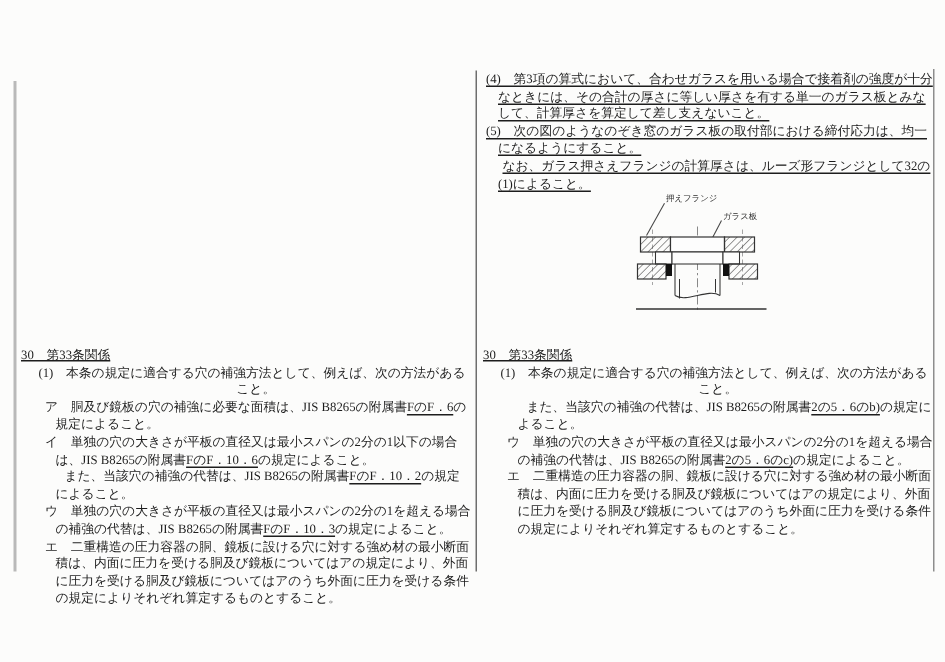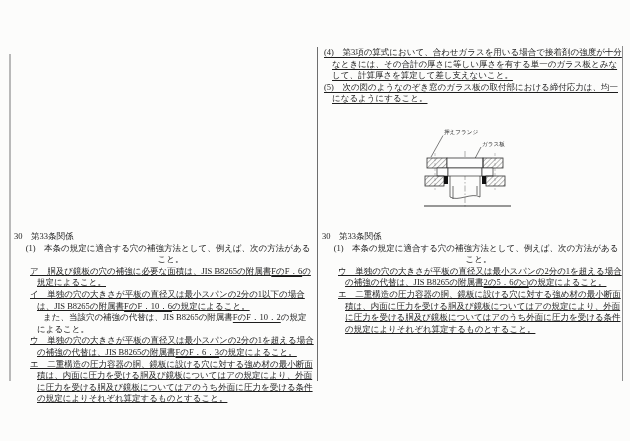--- a/index.html
+++ b/index.html
@@ -14,37 +14,38 @@
   #rule-center{left:317px;top:47px;height:334px;background:#6e6e6e;}
   #rule-right{left:622px;top:46px;height:335px;background:#8d8d8d;}
   .col{position:absolute;font-size:8.5px;line-height:11.6px;}
   #right-top{left:321px;top:47px;width:301px;}
   #left-bottom{left:13px;top:231px;width:301px;}
   #right-bottom{left:321px;top:231px;width:301px;}
   #diagram{position:absolute;left:330px;top:126px;width:300px;height:104px;}
   p{margin:0;word-break:break-all;}
   .p-item{padding-left:11px;text-indent:-8px;}
   .p-nao{padding-left:11px;text-indent:3px;}
-  .p-head{padding-left:1px;}
+  .p-head{padding-left:1px;text-decoration:underline;}
   .p-item1{padding-left:14px;text-indent:-5px;text-align:center;}
-  .p-kana{padding-left:24px;text-indent:-7px;text-decoration:underline;}
+  .p-kana{padding-left:24px;text-indent:-7px;}
   .p-mata{padding-left:24px;text-indent:6px;font-family:Liberation Serif, serif;}
   .u{text-decoration:underline;text-underline-offset:2px;}
   svg text{font-family:"Liberation Sans","DejaVu Sans",sans-serif;}
 </style>
 </head>
 <body style="background: rgb(252, 252, 251); color: rgb(29, 29, 29);">
 
 <div id="rule-left" class="rule"></div>
 <div id="rule-center" class="rule"></div>
 <div id="rule-right" class="rule"></div>
 
 <div id="right-top" class="col">
     <p class="p-item"><span class="u">(4)　第3項の算式において、合わせガラスを用いる場合で接着剤の強度が十分なときには、その合計の厚さに等しい厚さを有する単一のガラス板とみなして、計算厚さを算定して差し支えないこと。</span></p>
     <p class="p-item"><span class="u">(5)　次の図のようなのぞき窓のガラス板の取付部における締付応力は、均一になるようにすること。</span></p>
+    <p class="p-nao"><span class="u">なお、ガラス押さえフランジの計算厚さは、ルーズ形フランジとして32の(1)によること。</span></p>
   </div>
 
 <div id="diagram">
   <svg width="300" height="104" viewBox="0 0 300 104">
     <defs>
       <pattern id="hatch" width="3.5" height="3.5" patternTransform="rotate(45)" patternUnits="userSpaceOnUse">
         <line x1="0" y1="0" x2="0" y2="3.5" stroke="#3a3a3a" stroke-width="0.7"></line>
       </pattern>
     </defs>
 
@@ -88,22 +89,23 @@
     <line x1="94" y1="80" x2="181" y2="80" stroke="#333" stroke-width="1.1"></line>
   </svg>
 </div>
 
 <div id="left-bottom" class="col">
     <p class="p-head"><span>30　第33条関係</span></p>
     <p class="p-item1"><span>(1)　本条の規定に適合する穴の補強方法として、例えば、次の方法があること。</span></p>
     <p class="p-kana"><span>ア　胴及び鏡板の穴の補強に必要な面積は、JIS B8265の附属書</span><span class="u">FのF．6</span><span>の規定によること。</span></p>
     <p class="p-kana"><span>イ　単独の穴の大きさが平板の直径又は最小スパンの2分の1以下の場合は、JIS B8265の附属書</span><span class="u">FのF．10．6</span><span>の規定によること。</span></p>
     <p class="p-mata"><span>また、当該穴の補強の代替は、JIS B8265の附属書</span><span class="u">FのF．10．2</span><span>の規定によること。</span></p>
-    <p class="p-kana"><span>ウ　単独の穴の大きさが平板の直径又は最小スパンの2分の1を超える場合の補強の代替は、JIS B8265の附属書</span><span class="u">FのF．6．3</span><span>の規定によること。</span></p>
+    <p class="p-kana"><span>ウ　単独の穴の大きさが平板の直径又は最小スパンの2分の1を超える場合の補強の代替は、JIS B8265の附属書</span><span class="u">FのF．10．3</span><span>の規定によること。</span></p>
     <p class="p-kana"><span>エ　二重構造の圧力容器の胴、鏡板に設ける穴に対する強め材の最小断面積は、内面に圧力を受ける胴及び鏡板についてはアの規定により、外面に圧力を受ける胴及び鏡板についてはアのうち外面に圧力を受ける条件の規定によりそれぞれ算定するものとすること。</span></p>
   </div>
 
 <div id="right-bottom" class="col">
     <p class="p-head"><span>30　第33条関係</span></p>
     <p class="p-item1"><span>(1)　本条の規定に適合する穴の補強方法として、例えば、次の方法があること。</span></p>
+    <p class="p-mata"><span>また、当該穴の補強の代替は、JIS B8265の附属書</span><span class="u">2の5．6のb)</span><span>の規定によること。</span></p>
     <p class="p-kana"><span>ウ　単独の穴の大きさが平板の直径又は最小スパンの2分の1を超える場合の補強の代替は、JIS B8265の附属書</span><span class="u">2の5．6のc)</span><span>の規定によること。</span></p>
     <p class="p-kana"><span>エ　二重構造の圧力容器の胴、鏡板に設ける穴に対する強め材の最小断面積は、内面に圧力を受ける胴及び鏡板についてはアの規定により、外面に圧力を受ける胴及び鏡板についてはアのうち外面に圧力を受ける条件の規定によりそれぞれ算定するものとすること。</span></p>
   </div>
 
 </body></html>

